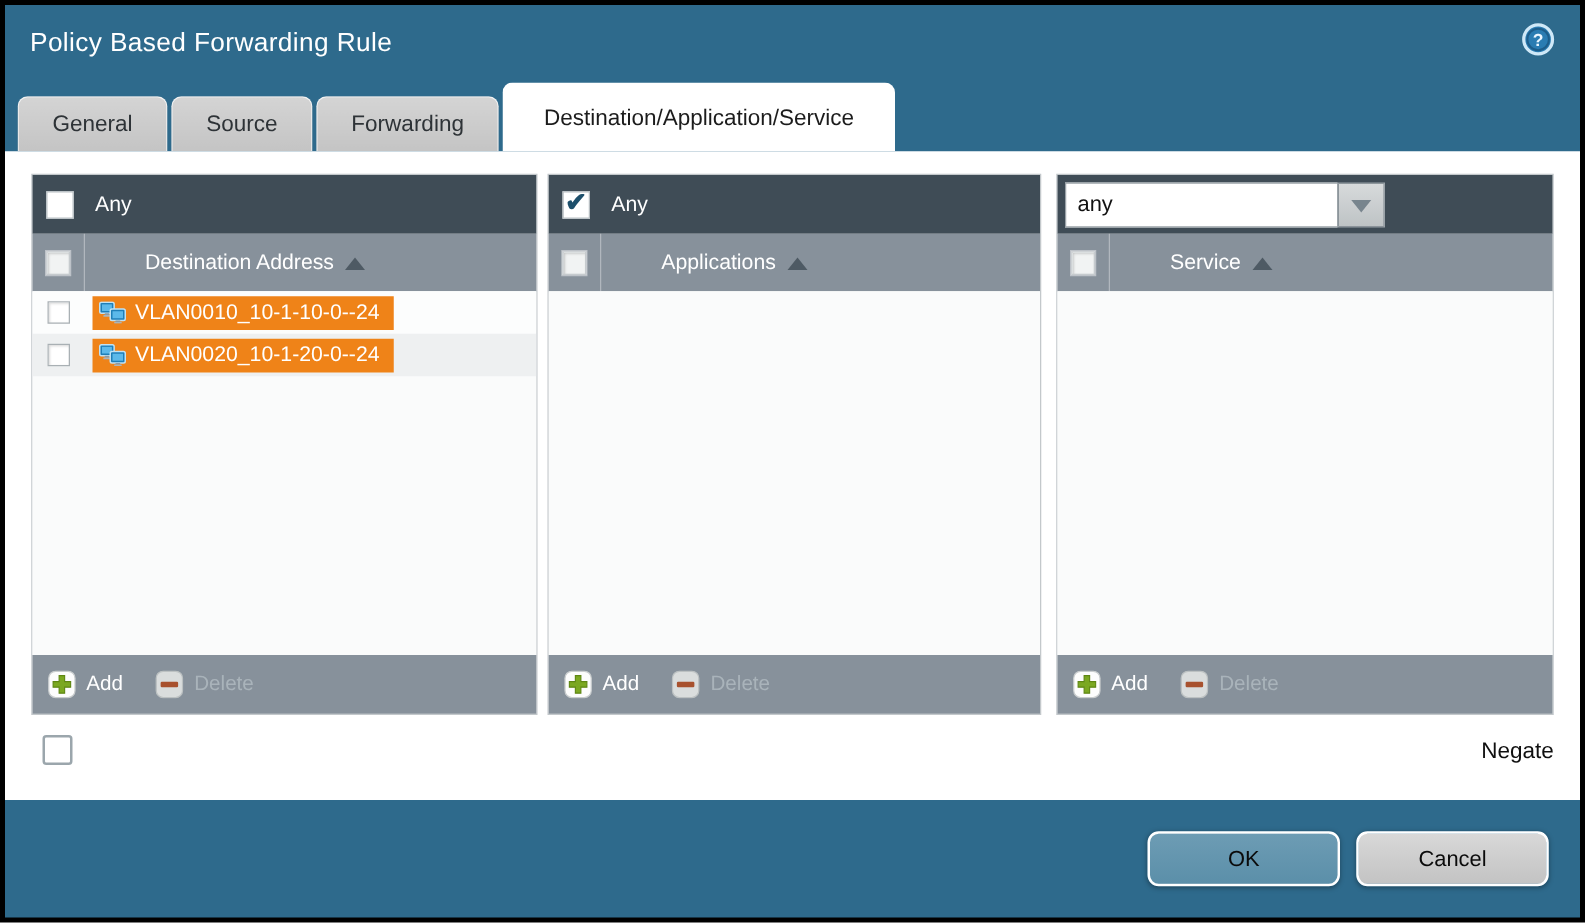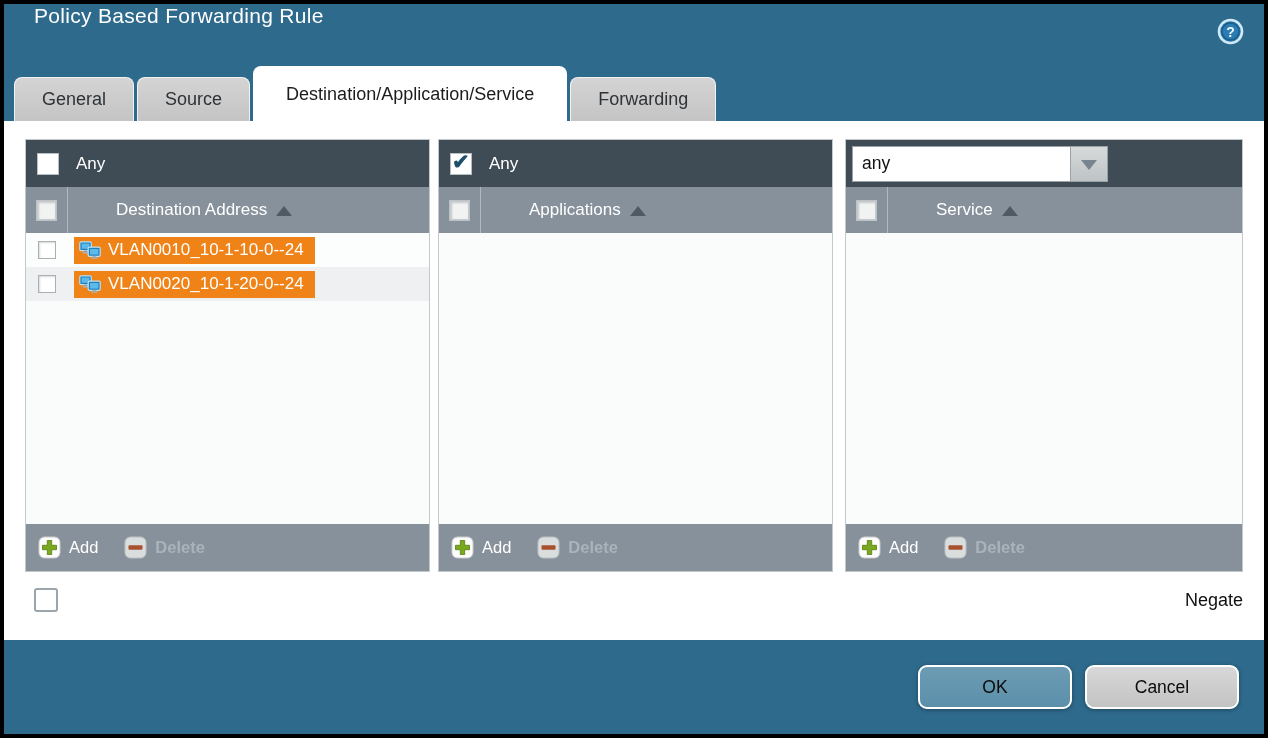--- a/index.html
+++ b/index.html
@@ -1,21 +1,21 @@
 <!DOCTYPE html>
 <html><head>
 <meta charset="utf-8">
 <style>
   * { margin:0; padding:0; box-sizing:border-box; }
   html,body { font-family:"Liberation Sans", sans-serif; }
   .screen { width:1268px; height:738px; background:#000; padding:4px; position:relative; }
   .dialog { width:100%; height:100%; background:#2E6A8C; display:flex; flex-direction:column; }
 
   
-  .titlebar { height:62px; display:flex; align-items:flex-start; padding:0 22px 0 30px; position:relative; }
+  .titlebar { height:62px; display:flex; align-items:center; padding:0 22px 0 20px; position:relative; }
   .title { color:#fff; font-size:21px; font-weight:400; letter-spacing:.3px; }
   .help-icon { position:absolute; right:20px; top:14px; width:27px; height:27px; cursor:pointer; }
 
   
   .tabstrip { height:55px; display:flex; align-items:flex-end; padding-left:10px; gap:3px; }
   .tab { background:linear-gradient(#d4d4d4,#c4c4c4); border:1px solid rgba(255,255,255,.75); border-bottom:none;
          border-radius:8px 8px 0 0; height:44px; padding:0 27px; display:flex; align-items:center;
          font-size:18px; color:#2e3337; cursor:pointer; }
   .tab.active { background:#fff; height:55px; padding:0 32px; color:#1c1c1c; }
 
@@ -47,21 +47,21 @@
   .list { flex:1; background:#fafbfb; overflow:hidden; }
   .lrow { height:34px; display:flex; align-items:center; cursor:pointer; }
   .lrow:nth-child(odd) { background:#fcfdfd; }
   .lrow:nth-child(even) { background:#eef0f1; }
   .chip { display:inline-flex; align-items:center; gap:7px; background:#EF8318; height:27px; padding:0 11px 0 5px;
           color:#fff; font-size:17px; margin-left:7px; cursor:pointer; }
 
   .footerbar { height:47px; background:#87919B; display:flex; align-items:center; padding:13px 12px; gap:26px; flex:0 0 auto; }
   .bar-btn { display:inline-flex; align-items:center; gap:8px; font-size:16.5px; cursor:pointer; }
   .bar-btn .lbl-add { color:#fff; }
-  .bar-btn.disabled { cursor:default;font-weight:bold; }
+  .bar-btn.disabled { cursor:default; }
   .bar-btn .lbl-del { color:#a9b3ba; }
 
   
   .dropdown { display:flex; height:36px; cursor:pointer; }
   .dd-value { width:218px; background:#fff; border:1px solid #9aa2a8; border-right:none; display:flex; align-items:center;
               padding-left:9px; font-size:17.5px; color:#111; }
   .dd-btn { width:38px; background:linear-gradient(#d7dadb,#bec3c5); border:1px solid #9aa2a8; display:flex; align-items:center; justify-content:center; }
   .dd-arrow { width:0; height:0; border-left:8px solid transparent; border-right:8px solid transparent; border-top:10px solid #78858e; margin-top:2px; }
 
   
@@ -94,25 +94,25 @@
       </div>
     </div>
 
     <div class="tabstrip">
       <div class="tab">
           <span>General</span>
         </div>
       <div class="tab">
           <span>Source</span>
         </div>
+      <div class="tab">
+          <span>Forwarding</span>
+        </div>
       <div class="tab active">
           <span>Destination/Application/Service</span>
-        </div>
-      <div class="tab">
-          <span>Forwarding</span>
         </div>
     </div>
 
     <div class="content">
       <div class="panels">
 
         <div class="panel panel-dest">
           <div class="anybar">
             <div class="checkbox cb-large"></div>
             <div class="any-label">Any</div>

